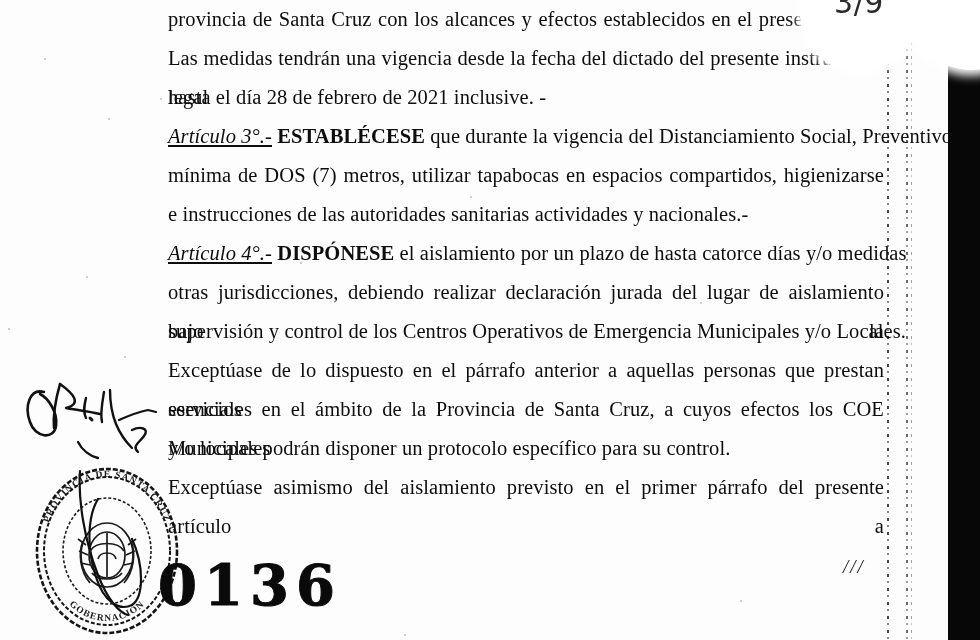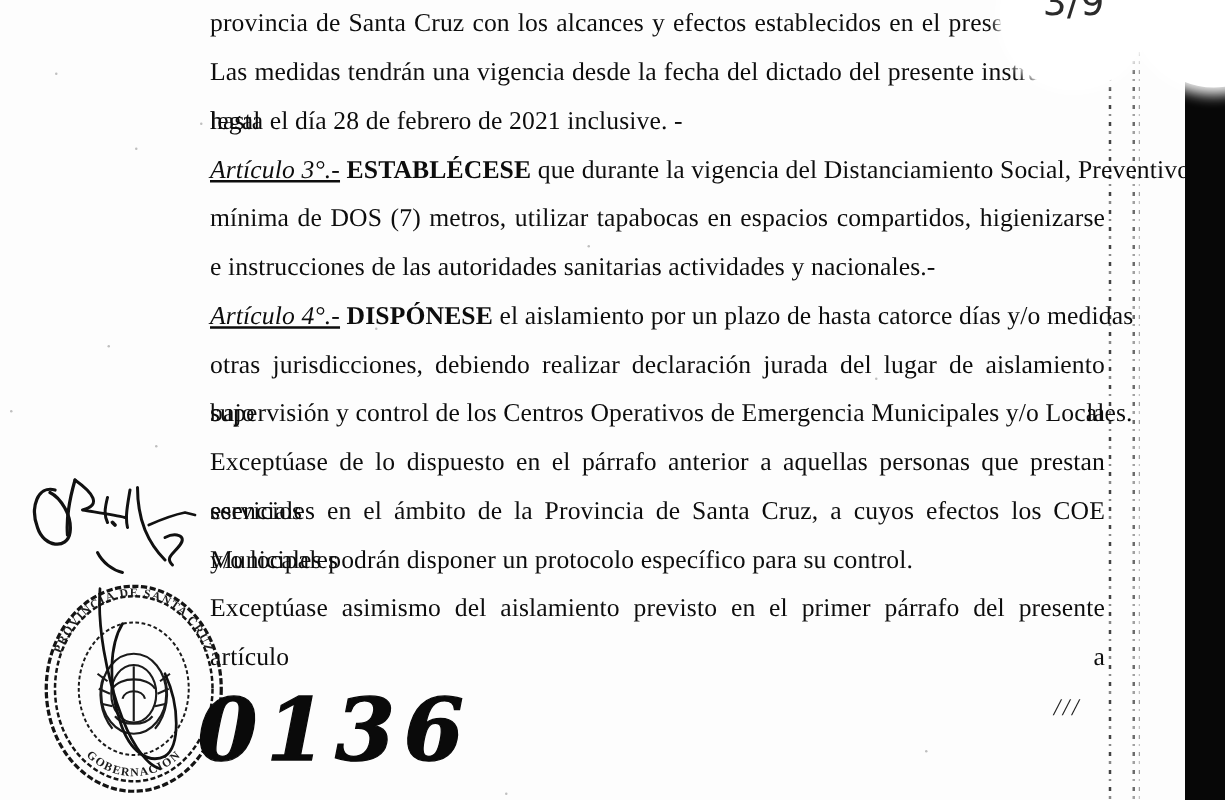--- a/index.html
+++ b/index.html
@@ -148,25 +148,24 @@
     letter-spacing: 1.1px;
   }
 
   
   .serial {
     position: absolute;
     left: 158px;
     top: 552px;
     font-family: "DejaVu Serif", "Liberation Serif", serif;
     font-weight: 700;
-    font-size: 69px;
+    font-size: 56px;
     line-height: 66px;
     color: #0a0a0a;
     letter-spacing: 7px;
-    font-style: italic;
     -webkit-text-stroke: 1px #0a0a0a;
   }
 
   
   .speck {
     position: absolute;
     background: #8d8d8d;
     width: 2px;
     height: 2px;
     border-radius: 50%;

